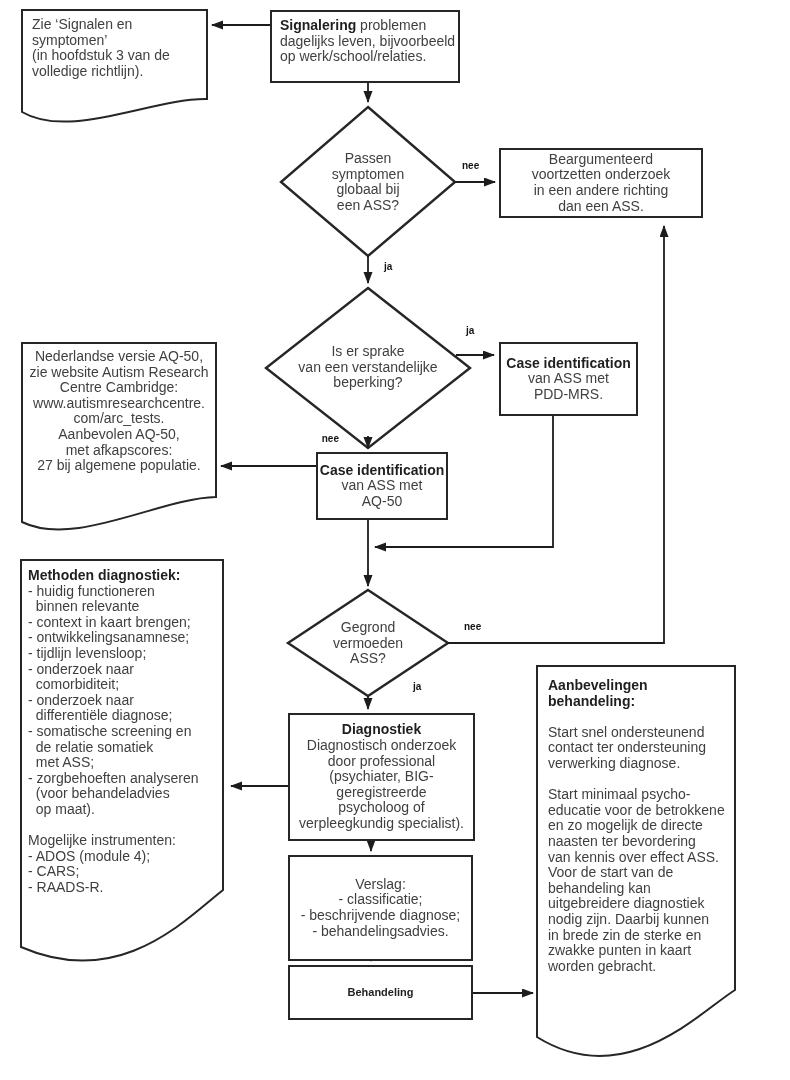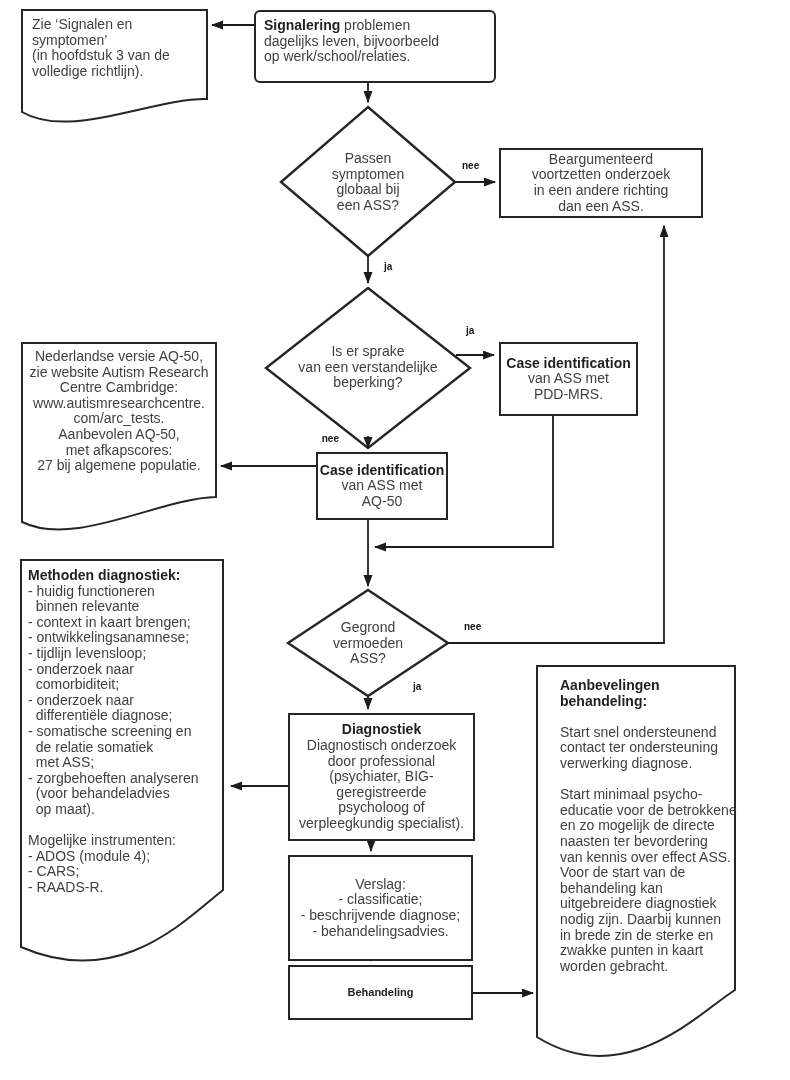--- a/index.html
+++ b/index.html
@@ -58,21 +58,21 @@
       <path marker-end="url(#arr)" d="M 368,520 V 586"></path>
       <path marker-end="url(#arr)" d="M 448,643 H 664 V 226"></path>
       <path marker-end="url(#arr)" d="M 368,696 V 709"></path>
       <path marker-end="url(#arr)" d="M 288,786 H 231"></path>
       <path marker-end="url(#arr)" d="M 371,841 V 851"></path>
       <path marker-end="url(#arr)" d="M 371,938 V 961"></path>
       <path marker-end="url(#arr)" d="M 473,993 H 533"></path>
     </g>
   </svg>
 
-  <div class="box tl" style="left:254px;top:10px;width:242px;height:73px;border-radius:6px;">
+  <div class="box tl" style="left:270px;top:10px;width:190px;height:73px;">
     <div class="bt"><span class="b">Signalering</span><span> problemen
 dagelijks leven, bijvoorbeeld
 op werk/school/relaties.</span></div>
   </div>
 
   <div class="box" style="left:499px;top:148px;width:204px;height:70px;">
     <div class="bt">Beargumenteerd
 voortzetten onderzoek
 in een andere richting
 dan een ASS.</div>
@@ -148,21 +148,21 @@
   de relatie somatiek
   met ASS;
 - zorgbehoeften analyseren
   (voor behandeladvies
   op maat).
 
 Mogelijke instrumenten:
 - ADOS (module 4);
 - CARS;
 - RAADS-R.</span></div>
-  <div class="txt" style="left:560px;top:678px;width:184px;"><span class="b">Aanbevelingen
+  <div class="txt" style="left:548px;top:678px;width:184px;"><span class="b">Aanbevelingen
 behandeling:</span><span>
 
 Start snel ondersteunend
 contact ter ondersteuning
 verwerking diagnose.
 
 Start minimaal psycho-
 educatie voor de betrokkene
 en zo mogelijk de directe
 naasten ter bevordering

